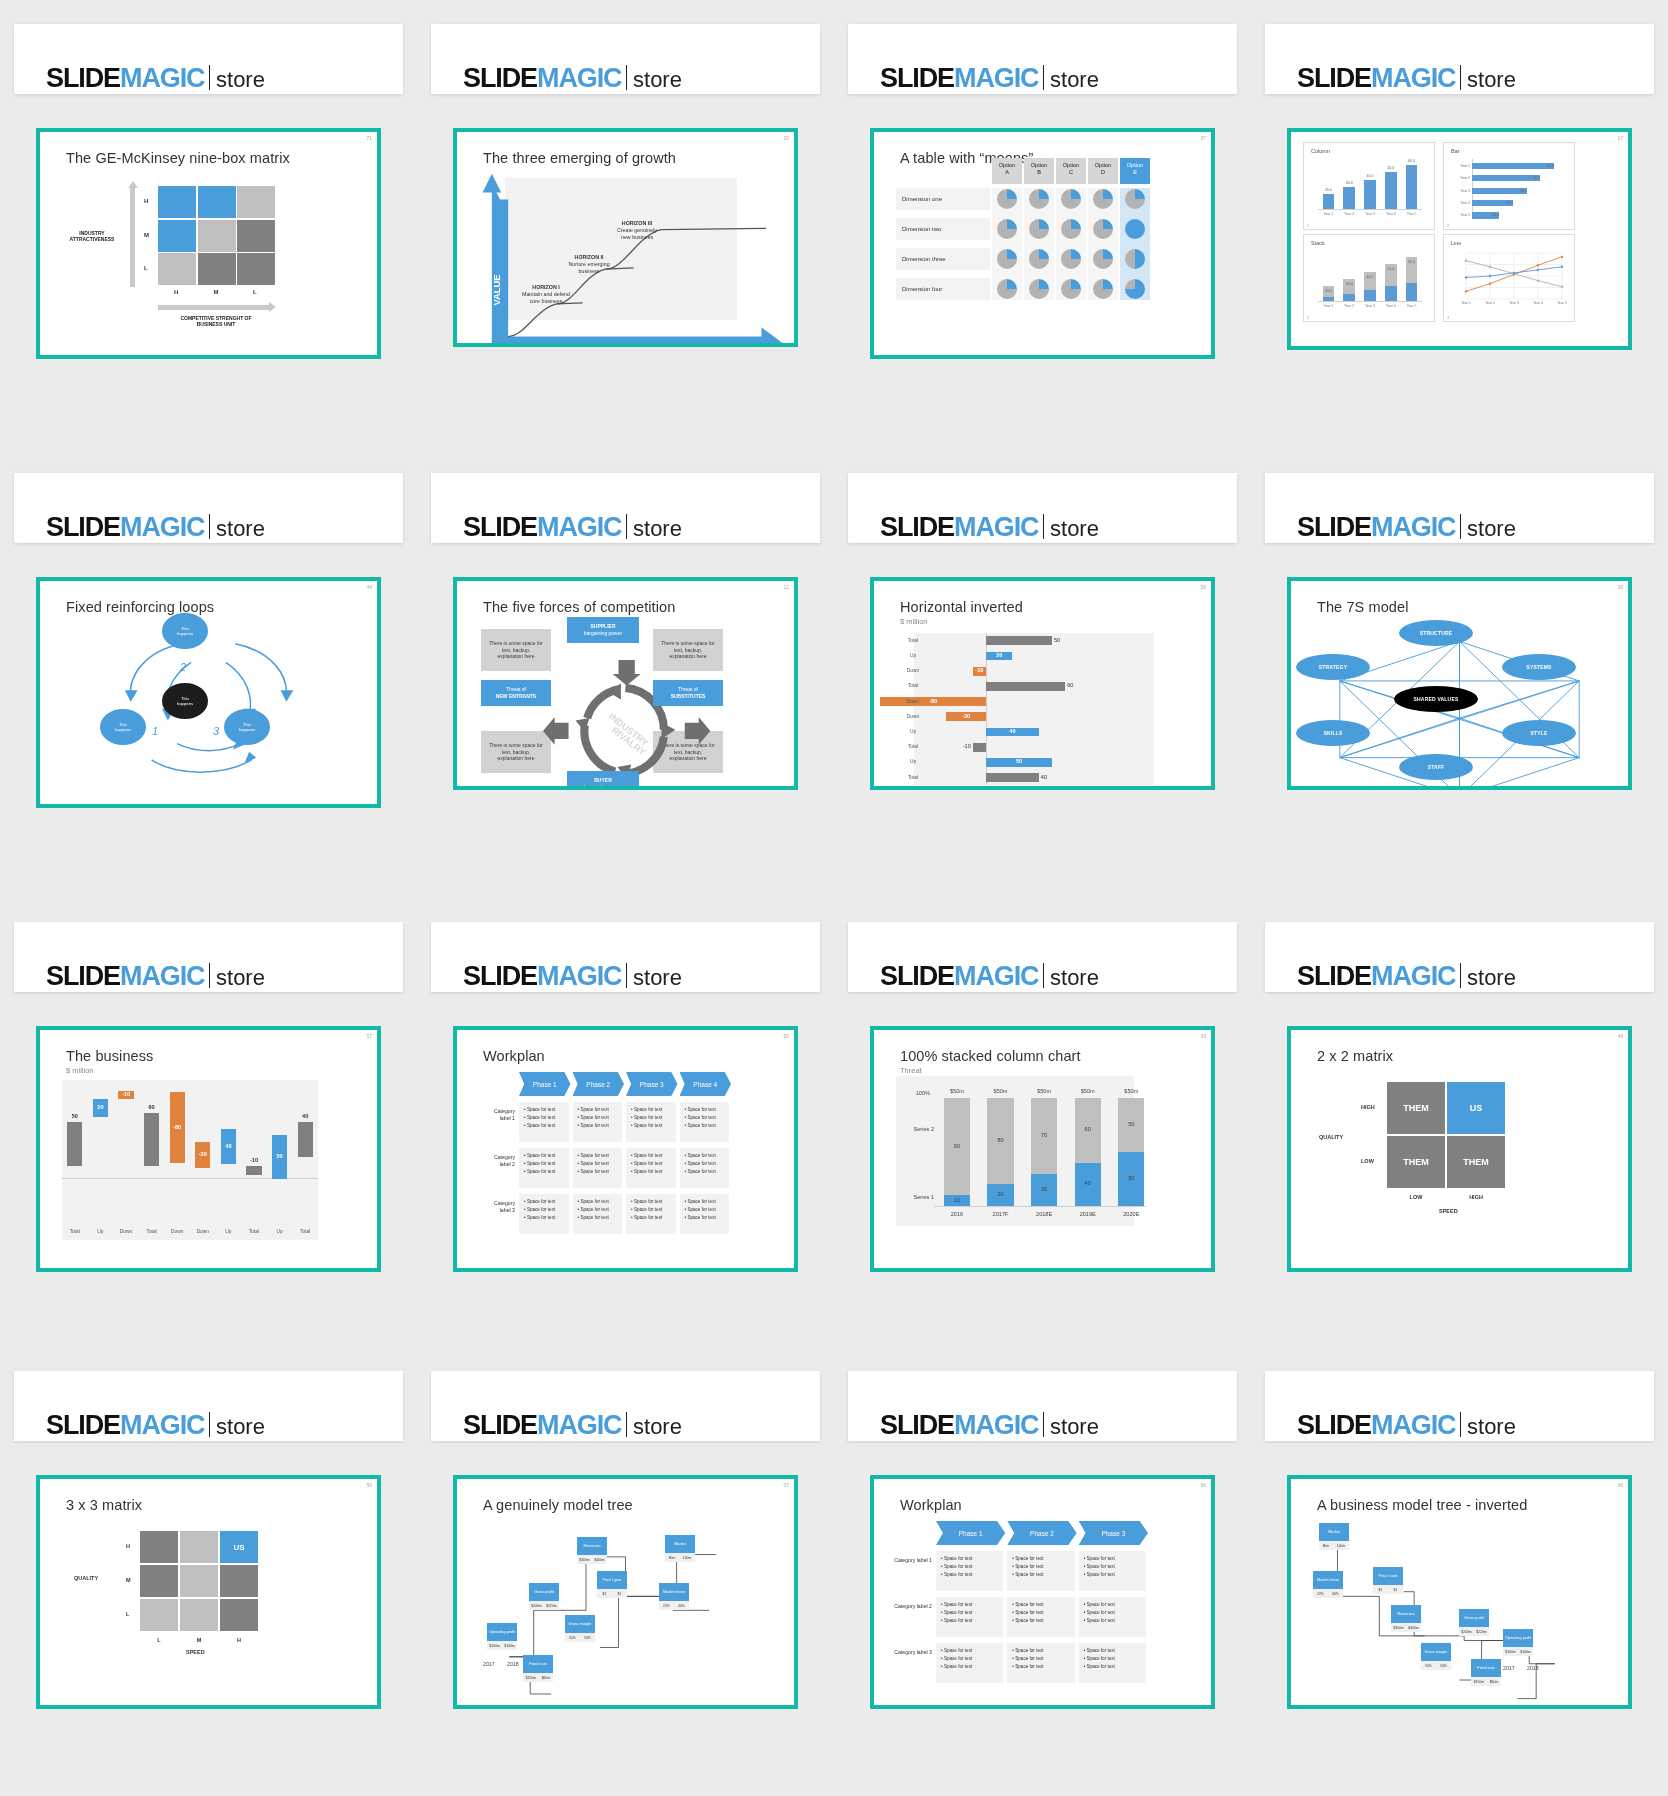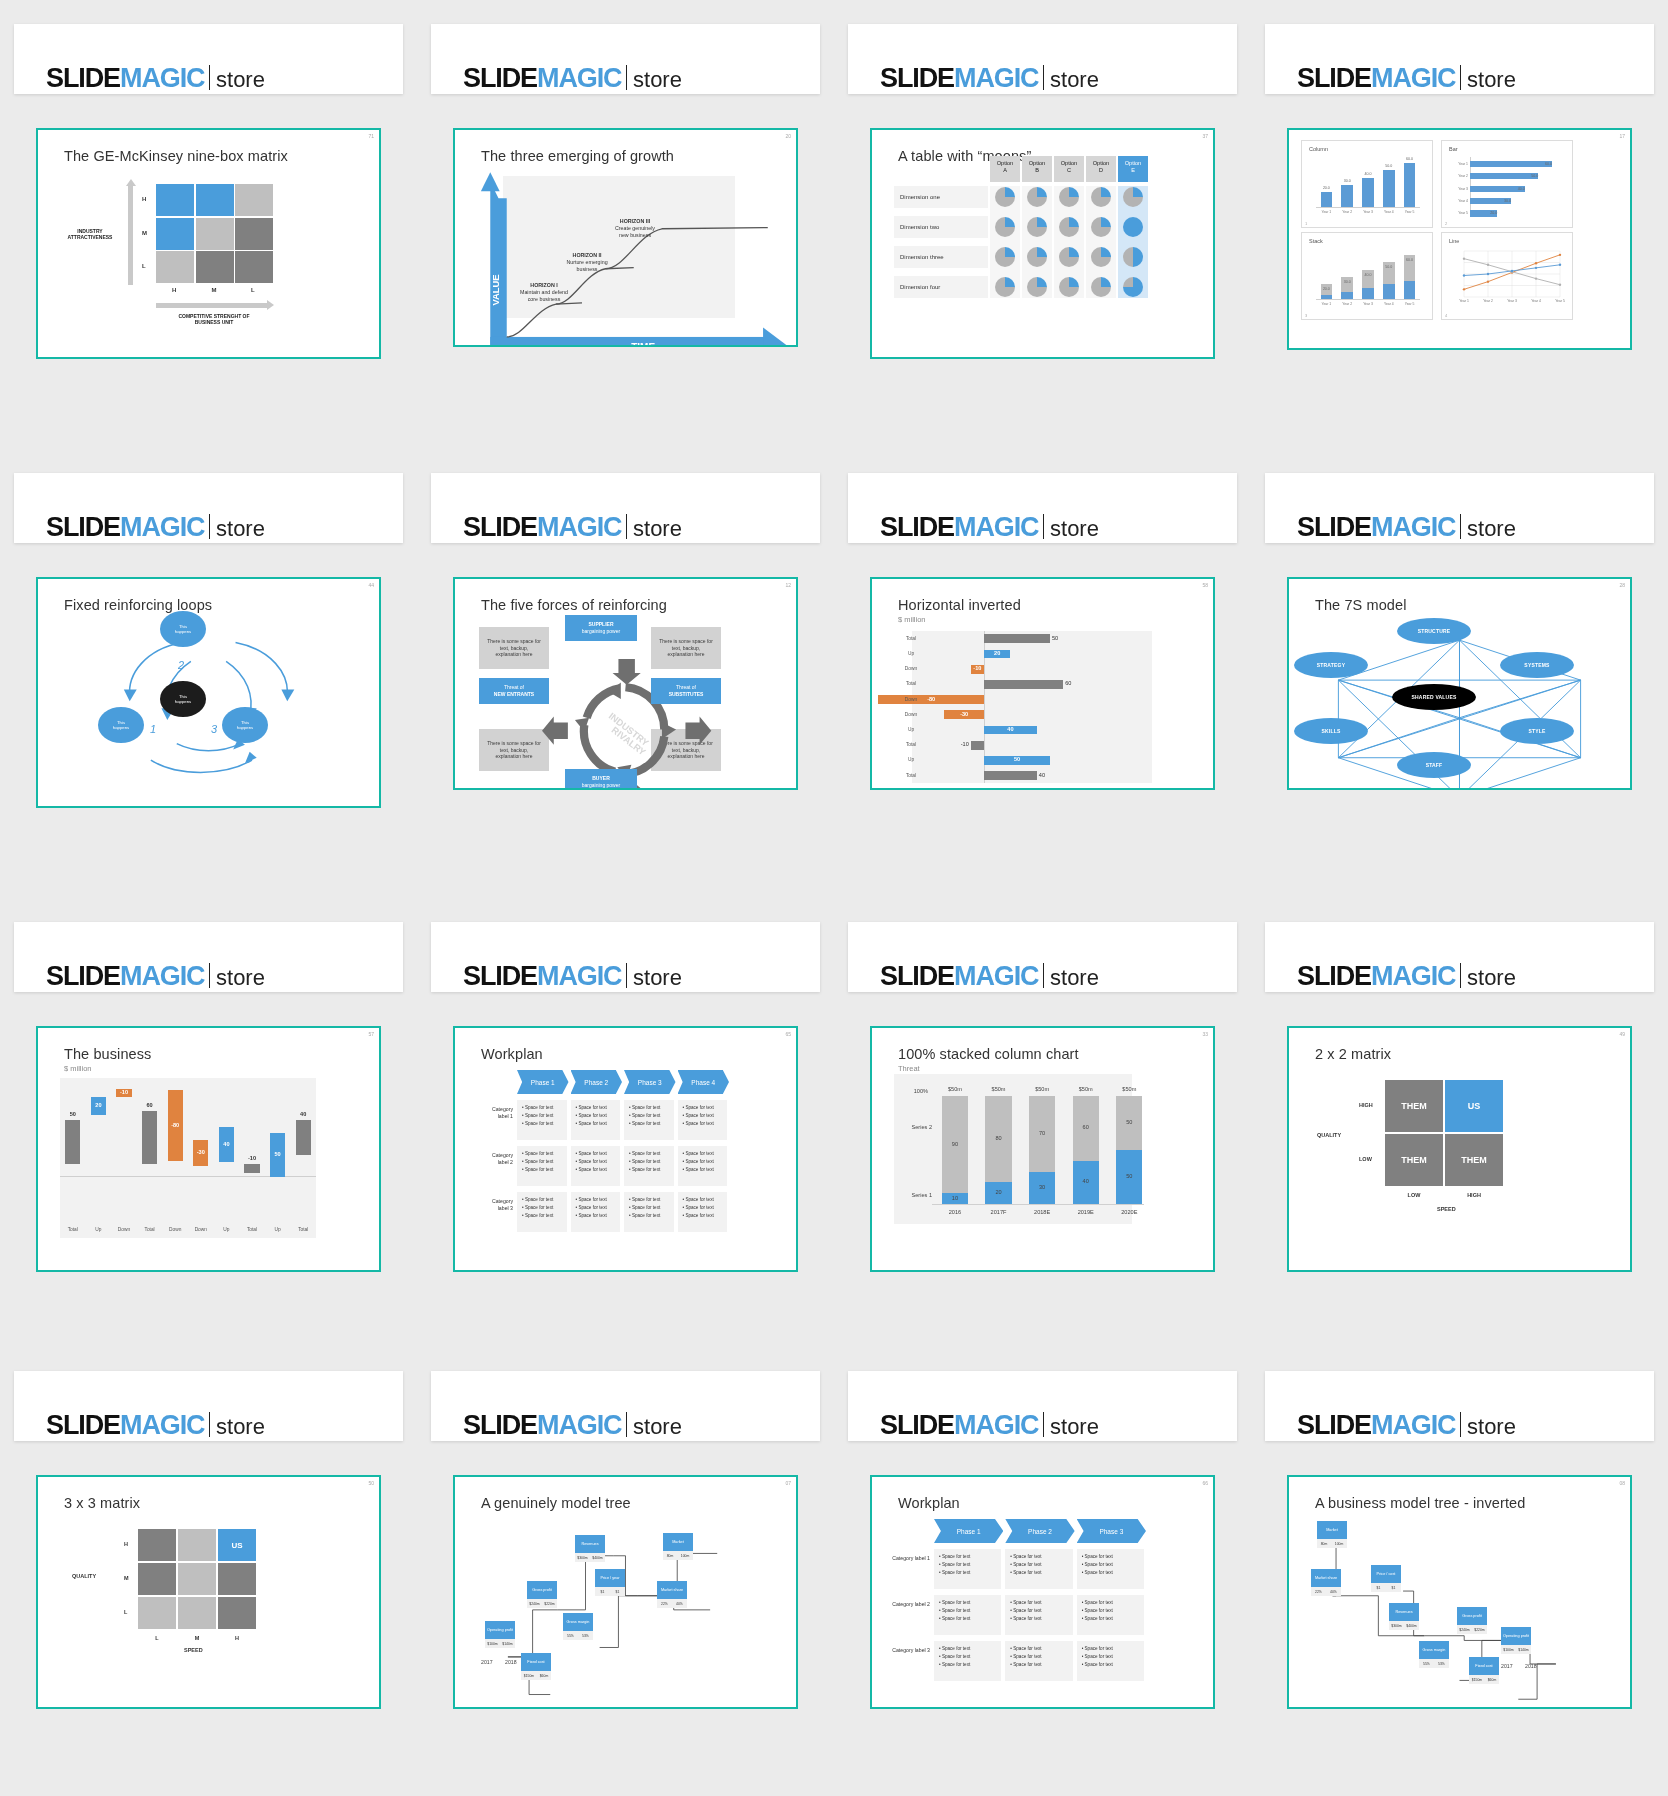--- a/index.html
+++ b/index.html
@@ -5,21 +5,21 @@
   html,body{margin:0;padding:0;background:#ebebeb;}
   body{width:1668px;height:1796px;font-family:"Liberation Sans",sans-serif;-webkit-font-smoothing:antialiased;}
   .grid{display:grid;grid-template-columns:repeat(4,1fr);grid-template-rows:repeat(4,1fr);width:1668px;height:1796px;}
   .cell{position:relative;}
   .card{position:absolute;left:14px;right:14px;top:24px;background:#fff;box-shadow:0 1px 3px rgba(0,0,0,.13);}
   .logo{padding:38px 0 0 32px;display:flex;align-items:baseline;}
   .logo .l1{font-weight:bold;font-size:27px;letter-spacing:-1.1px;color:#111;font-family:"Liberation Sans",sans-serif;}
   .logo .l2{font-weight:bold;font-size:27px;letter-spacing:-1.1px;color:#4a9ddb;}
   .logo .bar{display:inline-block;width:1.5px;height:25px;background:#222;margin:0 6px 0 4px;position:relative;top:3px;}
   .logo .l3{font-size:22px;color:#222;font-weight:normal;}
-  .slide{position:absolute;left:22px;right:22px;top:104px;border:2px solid #14b8a6;background:#fff;box-sizing:border-box;overflow:hidden;}
+  .slide{position:absolute;left:22px;right:22px;top:104px;border:4px solid #14b8a6;background:#fff;box-sizing:border-box;overflow:hidden;}
   .slide .pg{position:absolute;right:5px;top:3px;font-size:5px;color:#aaa;}
   .stitle{position:absolute;left:26px;top:18px;font-size:14.5px;color:#333;font-weight:normal;letter-spacing:.1px;}
   .ssub{position:absolute;left:26px;top:36px;font-size:7.5px;color:#8a8a8a;}
   .canvas{position:absolute;left:0;right:0;top:0;bottom:0;}
   .tiny{font-size:5.2px;}
   
   .mbox{position:absolute;}
   .axlabel{position:absolute;font-size:5px;font-weight:bold;color:#222;text-align:center;line-height:1.25;}
   .tick{position:absolute;font-size:6px;font-weight:bold;color:#333;}
   .arrowv{position:absolute;width:5px;background:#c9c9c9;}
@@ -359,21 +359,21 @@
     <div class="cell">
     <div class="card">
       <div class="logo">
     <span class="l1">SLIDE</span>
           <span class="l2">MAGIC</span>
           <span class="bar"></span>
           <span class="l3">store</span>
   </div>
       <div class="slide" style="height:213px">
           <div class="pg">12</div>
-          <div class="stitle">The five forces of reinforcing</div>
+          <div class="stitle">The five forces of competition</div>
           <div class="ff g" style="left:24px;top:48px;width:70px;height:42px">
             <span><span>There is some space for</span><br><span>text, backup,</span><br><span>explanation here</span></span>
           </div>
           <div class="ff g" style="left:196px;top:48px;width:70px;height:42px">
             <span><span>There is some space for</span><br><span>text, backup,</span><br><span>explanation here</span></span>
           </div>
           <div class="ff g" style="left:24px;top:150px;width:70px;height:42px">
             <span><span>There is some space for</span><br><span>text, backup,</span><br><span>explanation here</span></span>
           </div>
           <div class="ff g" style="left:196px;top:150px;width:70px;height:42px">

